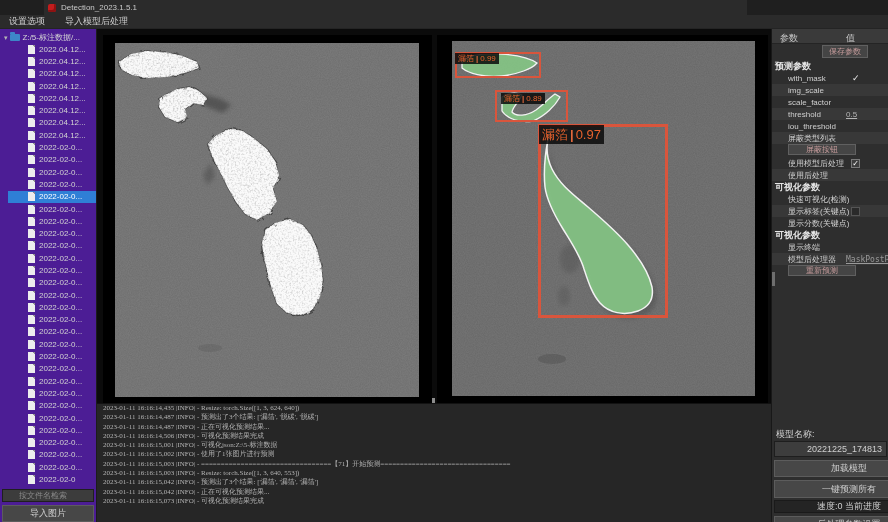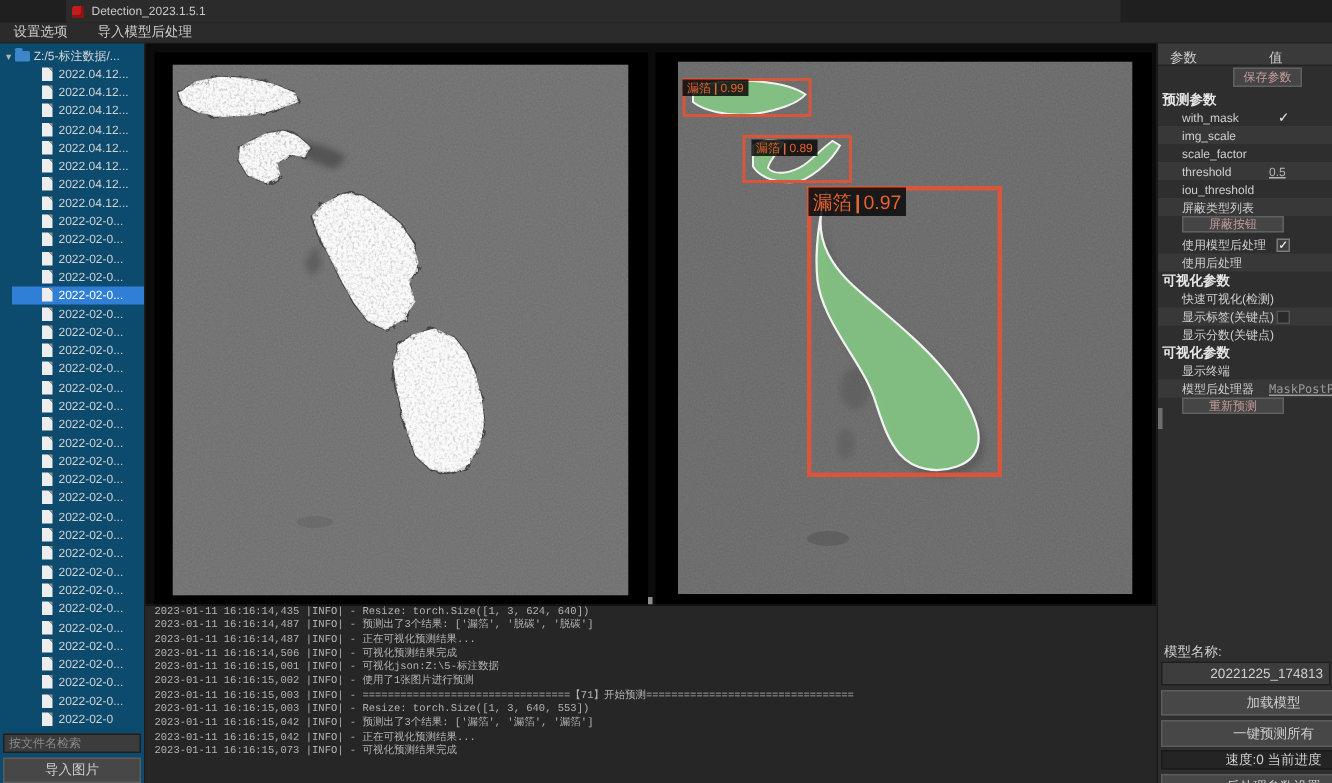--- a/index.html
+++ b/index.html
@@ -12,37 +12,37 @@
   #app-icon { width:8px; height:8px; background:#c21d1d; border-radius:2px;
     box-shadow:inset -2px -2px 0 #8d1212; }
   #app-title { font-size:8px; color:#c9c9c9; }
   #menubar { position:absolute; left:0; top:15px; width:888px; height:14px;
     background:#2b2b2b; display:flex; gap:20px; padding-left:9px; align-items:center;
     border-bottom:1px solid #242424; }
   .menu-item { font-size:9px; color:#cdcdcd; cursor:default; }
 
   
   #tree-panel { position:absolute; left:0; top:29px; width:97px; height:493px;
-    background:#0c4a6e; border-right:1px solid #1c1c1c; }
+    background:#4c1d95; border-right:1px solid #1c1c1c; }
   #tree-root { position:absolute; left:0; top:2px; height:13px; width:100%;
     display:flex; align-items:center; font-size:8px; color:#d6d6d6; white-space:nowrap; overflow:hidden;}
   #tree-root .arrow { color:#b5b5b5; font-size:7px; margin:0 2px 0 4px; }
   .folder-icon { width:10px; height:7px; background:#3d86c8; border-radius:1px;
     position:relative; margin-right:3px; flex:none; }
   .folder-icon::before { content:""; position:absolute; top:-2px; left:0;
     width:5px; height:2px; background:#3d86c8; border-radius:1px 1px 0 0; }
   #tree-items { position:absolute; left:0; top:14px; width:100%; }
   .tree-item { height:12.3px; display:flex; align-items:center; padding-left:28px;
     font-size:8px; color:#d2d2d2; white-space:nowrap; overflow:hidden; cursor:default; }
   .tree-item.selected { background:linear-gradient(to right, transparent 8px, #2f7fd6 8px); color:#fff; }
   .file-icon { width:7px; height:9px; flex:none; margin-right:4px;
     background:linear-gradient(225deg, #8f8f8f 2px, #ededed 2px); }
   #tree-search { position:absolute; left:2px; top:460px; width:92px; height:13px;
     background:#3c3c3c; border:1px solid #1f1f1f; color:#cfcfcf; font-size:8px;
-    padding-left:3px; font-family:"Liberation Sans",sans-serif; }
+    padding-left:16px; font-family:"Liberation Sans",sans-serif; }
   #tree-search::placeholder { color:#8a8a8a; }
   #import-btn { position:absolute; left:2px; top:476px; width:92px; height:17px;
     background:#474747; border:1px solid #5c5c5c; color:#cfcfcf; font-size:9px; }
 
   
   #stage { position:absolute; left:97px; top:29px; width:674px; height:374px; background:#0b0b0b; }
   #img-panel-left  { position:absolute; left:6px;  top:6px; width:329px; height:370px; background:#000; }
   #img-panel-right { position:absolute; left:340px; top:6px; width:331px; height:370px; background:#000; }
   #img-panel-left svg  { position:absolute; left:12px; top:8px; }
   #img-panel-right svg { position:absolute; left:15px; top:6px; }
@@ -53,21 +53,21 @@
     pointer-events:none; z-index:5; }
   .det-box { position:absolute; border-style:solid; border-color:#d9553c; }
   .det-label { position:absolute; background:rgba(8,8,8,0.84); color:#e8622d;
     display:flex; align-items:center; padding:0 3px; white-space:nowrap; line-height:1; }
   .det-label .div { color:#e2683b; margin:0 2px; font-weight:bold; }
 
   
   #log { position:absolute; left:97px; top:403px; width:674px; height:119px;
     background:#262626; border-top:1px solid #121212; }
   #log-title { margin:3px 0 2px 6px; font-size:8px; color:#bdbdbd; }
-  #log-lines { margin-left:6px; font-family:Liberation Mono, monospace; font-size:7px;
+  #log-lines { margin-left:6px; font-family:Liberation Serif, serif; font-size:7px;
     color:#b3b3b3; line-height:9.3px; white-space:pre; overflow:hidden; }
 
   
   #params { position:absolute; left:771px; top:29px; width:117px; height:493px;
     background:#2e2e2e; border-left:1px solid #181818; overflow:hidden; }
   #params-header { position:relative; height:15px; background:#3a3a3a;
     border-bottom:1px solid #242424; font-size:9px; color:#cfcfcf; }
   #params-header .c1 { position:absolute; left:8px; top:3px; }
   #params-header .c2 { position:absolute; left:74px; top:3px; }
   #save-row { height:16px; position:relative;margin-left:42px; }

